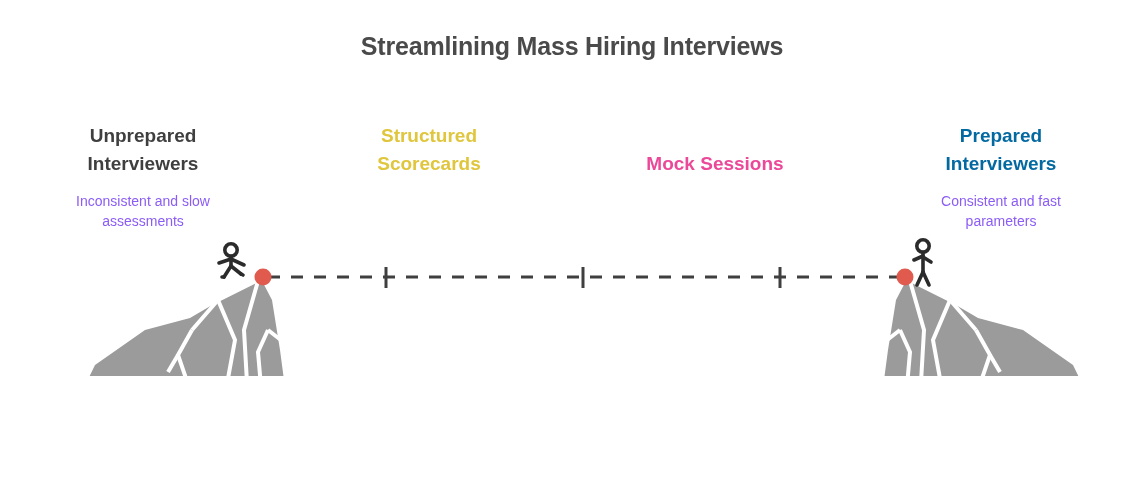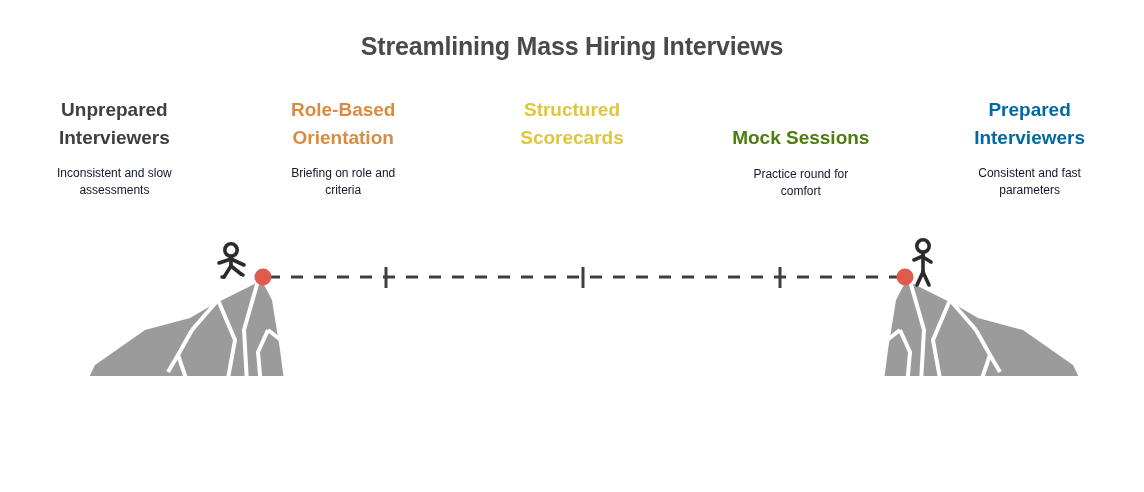--- a/index.html
+++ b/index.html
@@ -41,35 +41,36 @@
     height: 120px;
     display: flex;
     flex-direction: row;
     align-items: flex-start;
   }
   .col {
     flex: 1 1 0;
     text-align: center;
     padding: 0 14px;
     box-sizing: border-box;
+    margin-top: 26px;
   }
   .col-heading {
     font-size: 19px;
     font-weight: bold;
     line-height: 1.45;
     white-space: pre-line;
   }
   .col-heading.single {
     padding-top: 28px;
   }
   .col-sub {
     margin-top: 14px;
-    font-size: 12px;
+    font-size: 14px;
     line-height: 1.45;
-    color: #0f172a;
+    color: #8b5cf6;
     white-space: pre-line;
   }
 
   
   .scene {
     position: absolute;
     left: 0;
     top: 0;
     width: 1144px;
     height: 492px;
@@ -86,36 +87,28 @@
 
   <div class="columns">
 
     <div class="col">
       <div class="col-heading" style="color:#3f3f3f">Unprepared
 Interviewers</div>
       <div class="col-sub">Inconsistent and slow
 assessments</div>
     </div>
 
-    <div class="col">
-      <div class="col-heading" style="color:#d98b3f">Role-Based
-Orientation</div>
-      <div class="col-sub">Briefing on role and
-criteria</div>
-    </div>
 
     <div class="col">
       <div class="col-heading" style="color:#e0c63c">Structured
 Scorecards</div>
     </div>
 
     <div class="col">
-      <div class="col-heading single" style="color:#4d7c0f">Mock Sessions</div>
-      <div class="col-sub">Practice round for
-comfort</div>
+      <div class="col-heading single" style="color:#ec4899">Mock Sessions</div>
     </div>
 
     <div class="col">
       <div class="col-heading" style="color:#0369a1">Prepared
 Interviewers</div>
       <div class="col-sub">Consistent and fast
 parameters</div>
     </div>
 
   </div>

